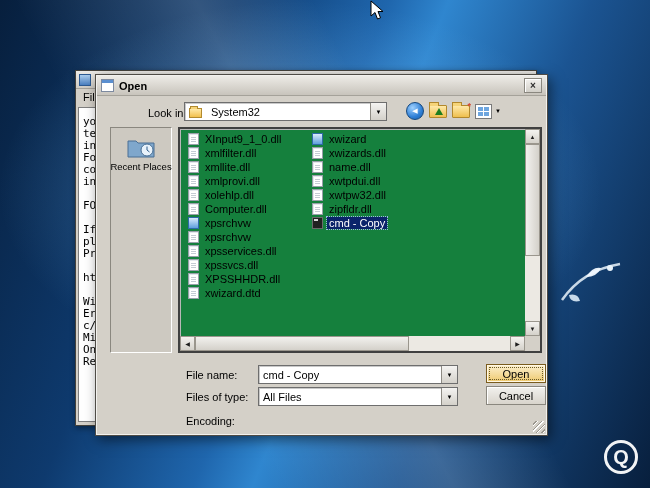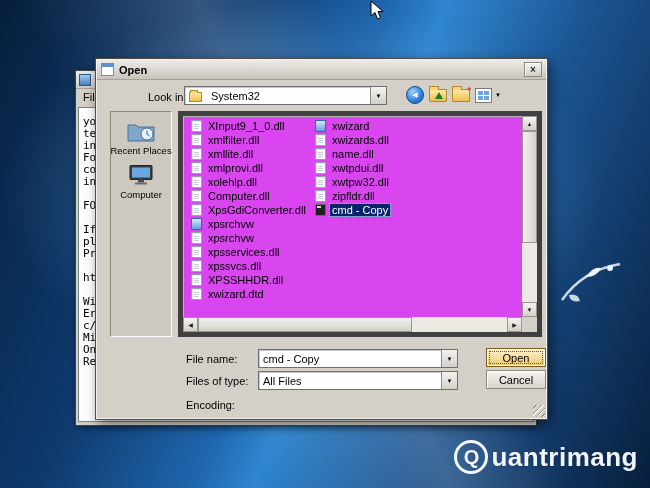--- a/index.html
+++ b/index.html
@@ -19,21 +19,21 @@
     border:1px solid #44423c;box-shadow:1px 2px 6px rgba(0,0,0,.45)}
   .np-title{height:18px;background:linear-gradient(#eceae6,#cfccc5);display:flex;align-items:center;gap:4px;
     padding:0 3px;border-bottom:1px solid #a5a29a}
   .np-icon{width:12px;height:12px;background:linear-gradient(#aacdee,#4a7fc0);border:1px solid #2c5a92;flex:none}
   .np-menu{height:16px;display:flex;align-items:center;padding-left:7px;font-size:11px}
   .np-text{position:absolute;left:2px;right:2px;top:36px;bottom:3px;background:#fff;border:1px solid #7f7f7f;
     padding:8px 0 0 4px;font-family:"DejaVu Sans Mono",monospace;font-size:11px;line-height:12px;color:#000;overflow:hidden}
   .nline{height:12px;white-space:pre}
 
   
-  #dlg{position:absolute;left:95px;top:58px;width:453px;height:362px;background:#d4d0c8;font-size:11px;color:#000;
+  #dlg{position:absolute;left:95px;top:74px;width:453px;height:362px;background:#d4d0c8;font-size:11px;color:#000;
     border:1px solid #4e4b45;box-shadow:inset 0 0 0 1px #f2f1ee, 3px 4px 12px rgba(0,0,0,.5)}
   .dlg-title{position:absolute;left:1px;top:1px;right:1px;height:20px;
     background:linear-gradient(#edebe6,#c8c4bc);display:flex;align-items:center;gap:5px;padding:0 4px;
     border-bottom:1px solid #a5a29a}
   .dlg-title-icon{width:13px;height:13px;background:#fff;border:1px solid #7d8aa0;position:relative;flex:none}
   .dlg-title-icon::before{content:"";position:absolute;left:0;right:0;top:0;height:3px;background:#5b8fd0}
   .dlg-title-text{font-weight:bold}
   .btn-close{margin-left:auto;width:18px;height:15px;background:linear-gradient(#f3f2ef,#d2cfc8);
     border:1px solid #8a877f;box-shadow:inset 1px 1px 0 #fff;display:flex;align-items:center;justify-content:center;
     font-size:10px;font-weight:bold;color:#2e2e2e;line-height:1}
@@ -75,22 +75,22 @@
   .tb-views span{background:#6ea6df}
   .tb-caret{font-size:6px;color:#000;margin-left:-2px}
 
   
   #places{position:absolute;left:14px;top:52px;width:62px;height:226px;background:#cdc9c1;
     border:1px solid;border-color:#8a877f #ffffff #ffffff #8a877f}
   .place{display:flex;flex-direction:column;align-items:center;gap:2px;margin-top:7px;font-size:9.5px;text-align:center}
   .place .pl{white-space:nowrap}
 
   
-  #filelist{position:absolute;left:82px;top:52px;width:364px;height:226px;background:#d946ef;
-    border:5px solid #404040;box-shadow:inset 1px 1px 0 #b8b8b8}
+  #filelist{position:absolute;left:82px;top:52px;width:364px;height:226px;background:#15803d;
+    border:2px solid #404040;box-shadow:inset 1px 1px 0 #b8b8b8}
   #col1{position:absolute;left:8px;top:3px}
   #col2{position:absolute;left:132px;top:3px}
   .frow{height:14px;display:flex;align-items:center}
   .fi{width:11px;height:12px;margin-right:4px;position:relative;flex:none}
   [data-icon="doc"]{background:#fff;border:1px solid #98a0a8;box-shadow:inset 1px 1px 0 #e3e8ee}
   [data-icon="doc"]::before{content:"";position:absolute;left:2px;right:2px;top:3px;height:1px;background:#c4ccd4;
     box-shadow:0 2px 0 #c4ccd4,0 4px 0 #c4ccd4}
   [data-icon="app"]{background:linear-gradient(#d8eafc,#5f9fdc);border:1px solid #2f6aa8}
   [data-icon="cmd"]{background:#202020;border:1px solid #6a6a6a}
   [data-icon="cmd"]::before{content:"";position:absolute;top:1px;left:1px;width:4px;height:2px;background:#d9d9d9}
@@ -213,29 +213,20 @@
 
   <div id="places">
     <div class="place">
       <svg width="30" height="24" viewBox="0 0 30 24">
         <path d="M2 6 h8 l2 2 h16 v14 h-26 z" fill="#7fa7cc" stroke="#4a6f94"></path>
         <circle cx="21" cy="15" r="6" fill="#e8f2fb" stroke="#4a6f94"></circle>
         <path d="M21 11.5 v3.5 l2.5 2" stroke="#2e5d8a" fill="none"></path>
       </svg>
       <span class="pl">Recent Places</span>
     </div>
-    <div class="place">
-      <svg width="30" height="24" viewBox="0 0 30 24">
-        <rect x="4" y="2.5" width="22" height="14" rx="1" fill="#3b3f44" stroke="#1e2124"></rect>
-        <rect x="6" y="4.5" width="18" height="10" fill="#69a8e0"></rect>
-        <rect x="12" y="16.5" width="6" height="3" fill="#4a4e54"></rect>
-        <rect x="9" y="19.5" width="12" height="2" fill="#6a6e74"></rect>
-      </svg>
-      <span class="pl">Computer</span>
-    </div>
   </div>
 
   <div id="filelist">
     <div id="col1">
       <div class="frow">
           <span class="fi" data-icon="doc"></span>
           <span class="fl">XInput9_1_0.dll</span>
         </div>
       <div class="frow">
           <span class="fi" data-icon="doc"></span>
@@ -249,24 +240,20 @@
           <span class="fi" data-icon="doc"></span>
           <span class="fl">xmlprovi.dll</span>
         </div>
       <div class="frow">
           <span class="fi" data-icon="doc"></span>
           <span class="fl">xolehlp.dll</span>
         </div>
       <div class="frow">
           <span class="fi" data-icon="doc"></span>
           <span class="fl">Computer.dll</span>
-        </div>
-      <div class="frow">
-          <span class="fi" data-icon="doc"></span>
-          <span class="fl">XpsGdiConverter.dll</span>
         </div>
       <div class="frow">
           <span class="fi" data-icon="app"></span>
           <span class="fl">xpsrchvw</span>
         </div>
       <div class="frow">
           <span class="fi" data-icon="doc"></span>
           <span class="fl">xpsrchvw</span>
         </div>
       <div class="frow">
@@ -360,18 +347,17 @@
       <span>Open</span>
     </div>
   <div class="btn" id="btn-cancel">
       <span>Cancel</span>
     </div>
   <div class="grip"></div>
 </div>
 
 <div id="wm">
   <span class="q">Q</span>
-  <span class="t">uantrimang</span>
 </div>
 
 <svg id="cursor" width="14" height="21" viewBox="0 0 14 21">
   <polygon points="1,1 1,16 5,12.5 7.5,19 10.5,17.8 8,11.5 13,11.5" fill="#fff" stroke="#000" stroke-width="1"></polygon>
 </svg>
 
 </body></html>

